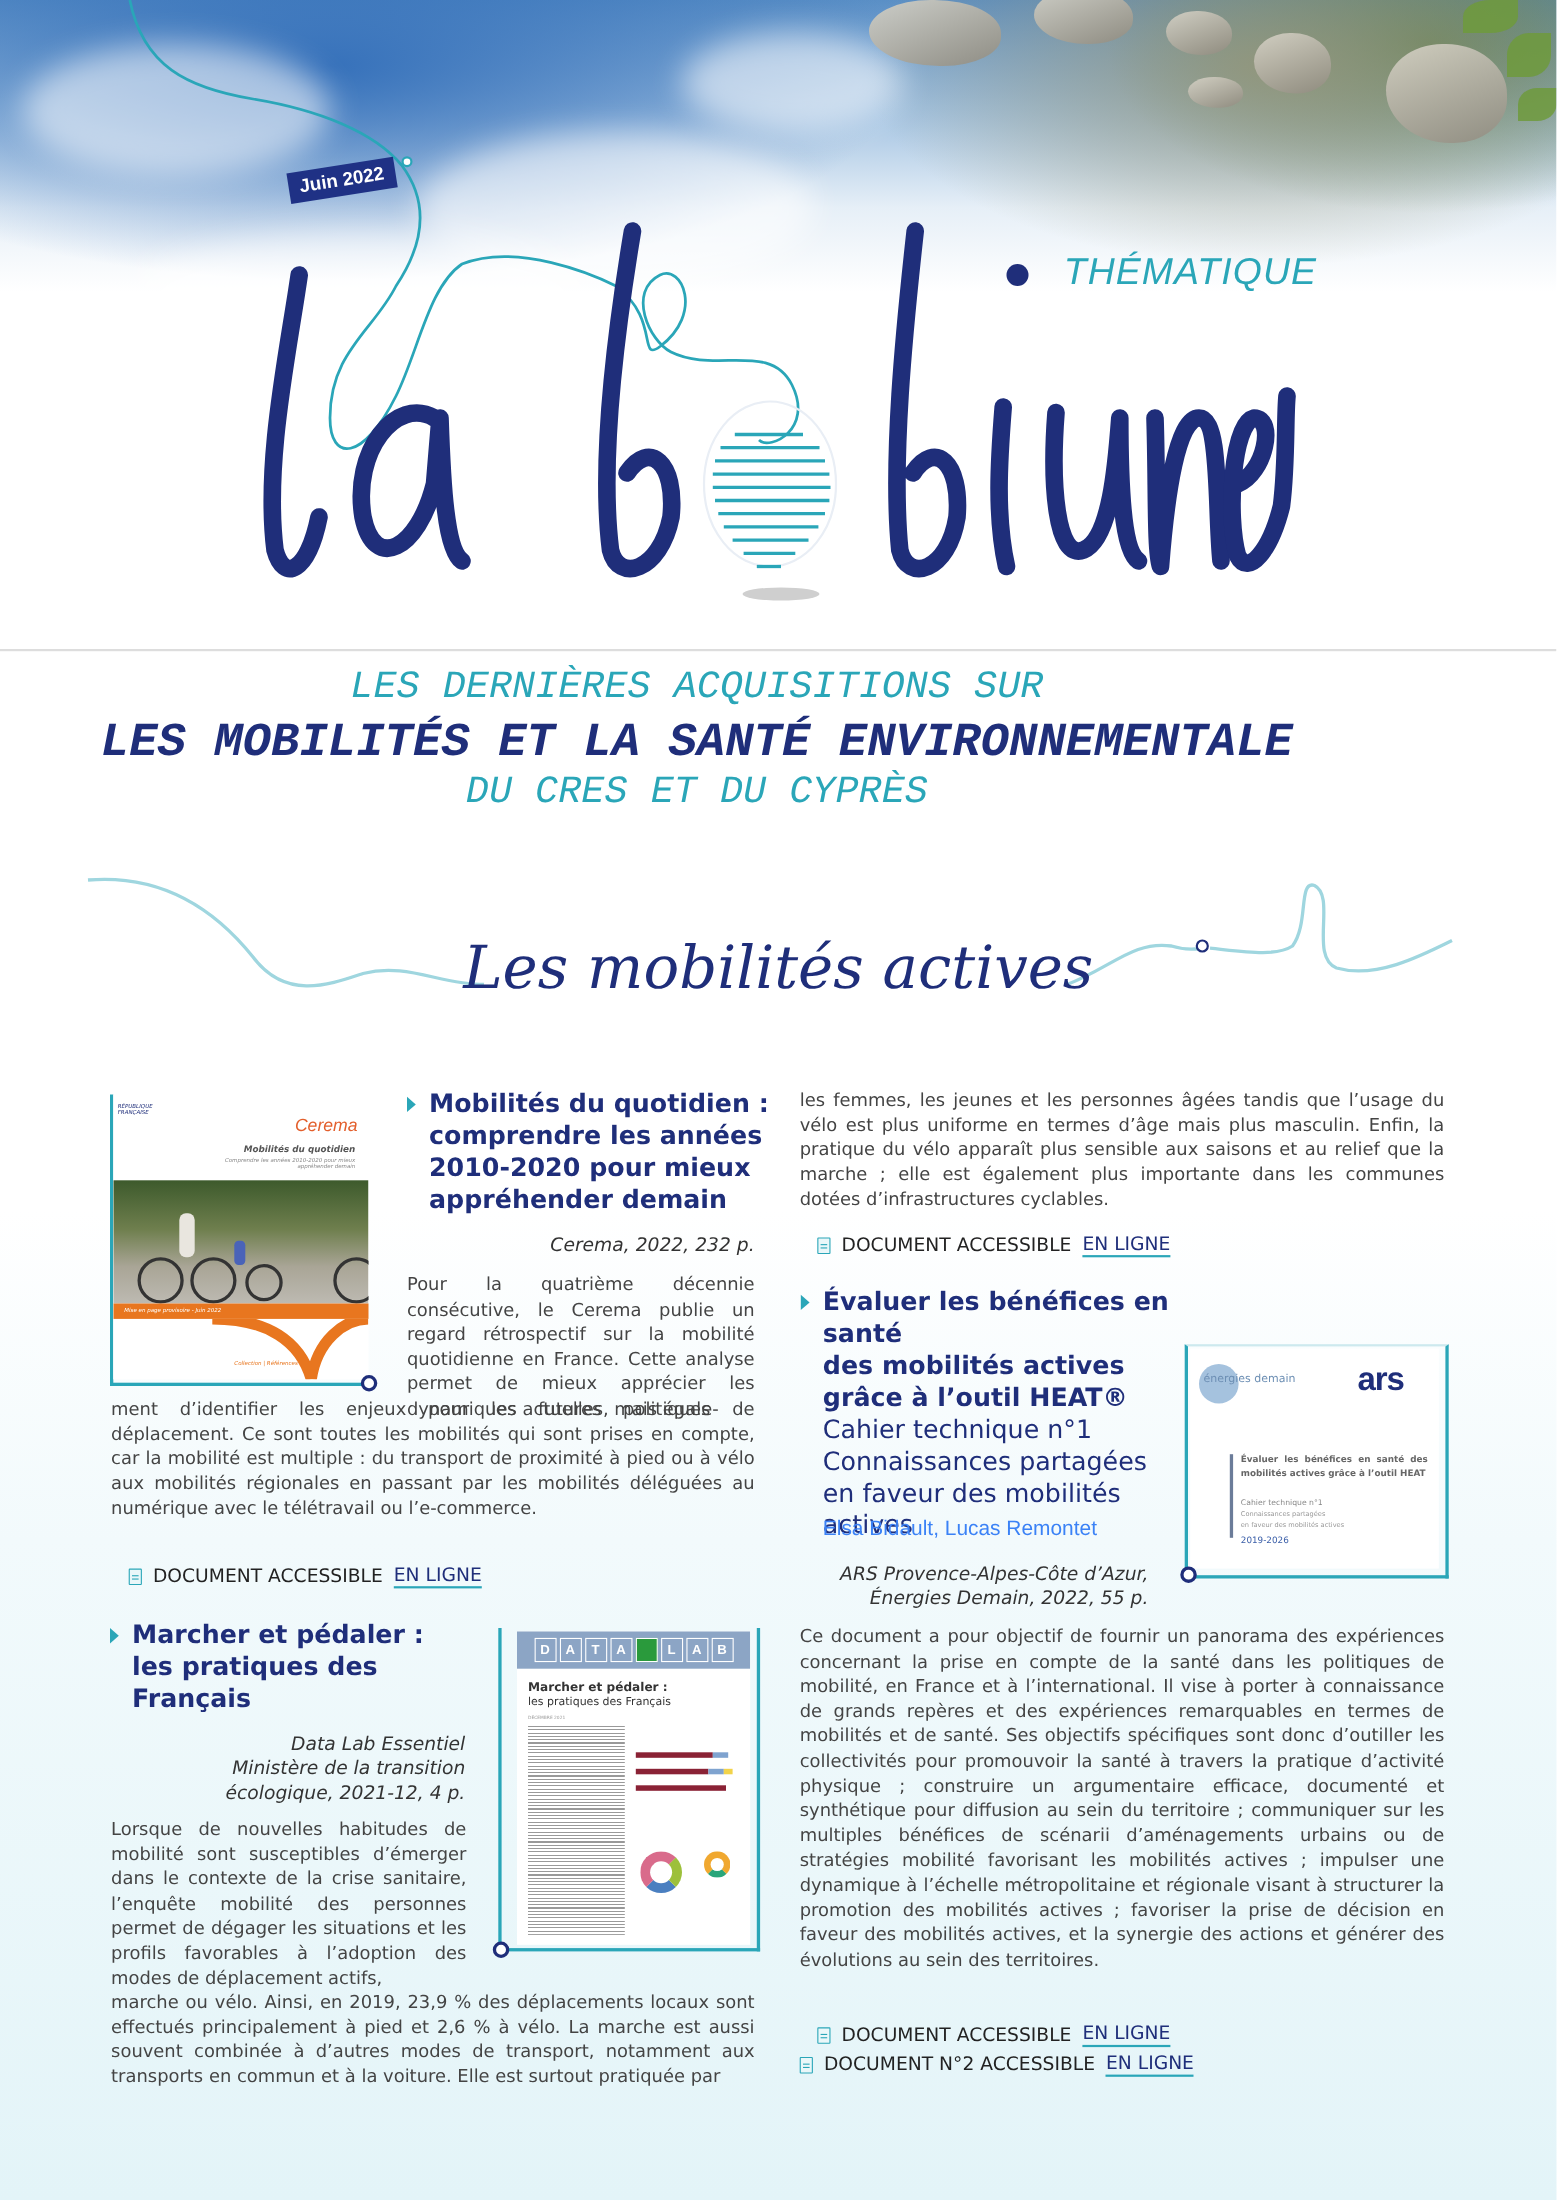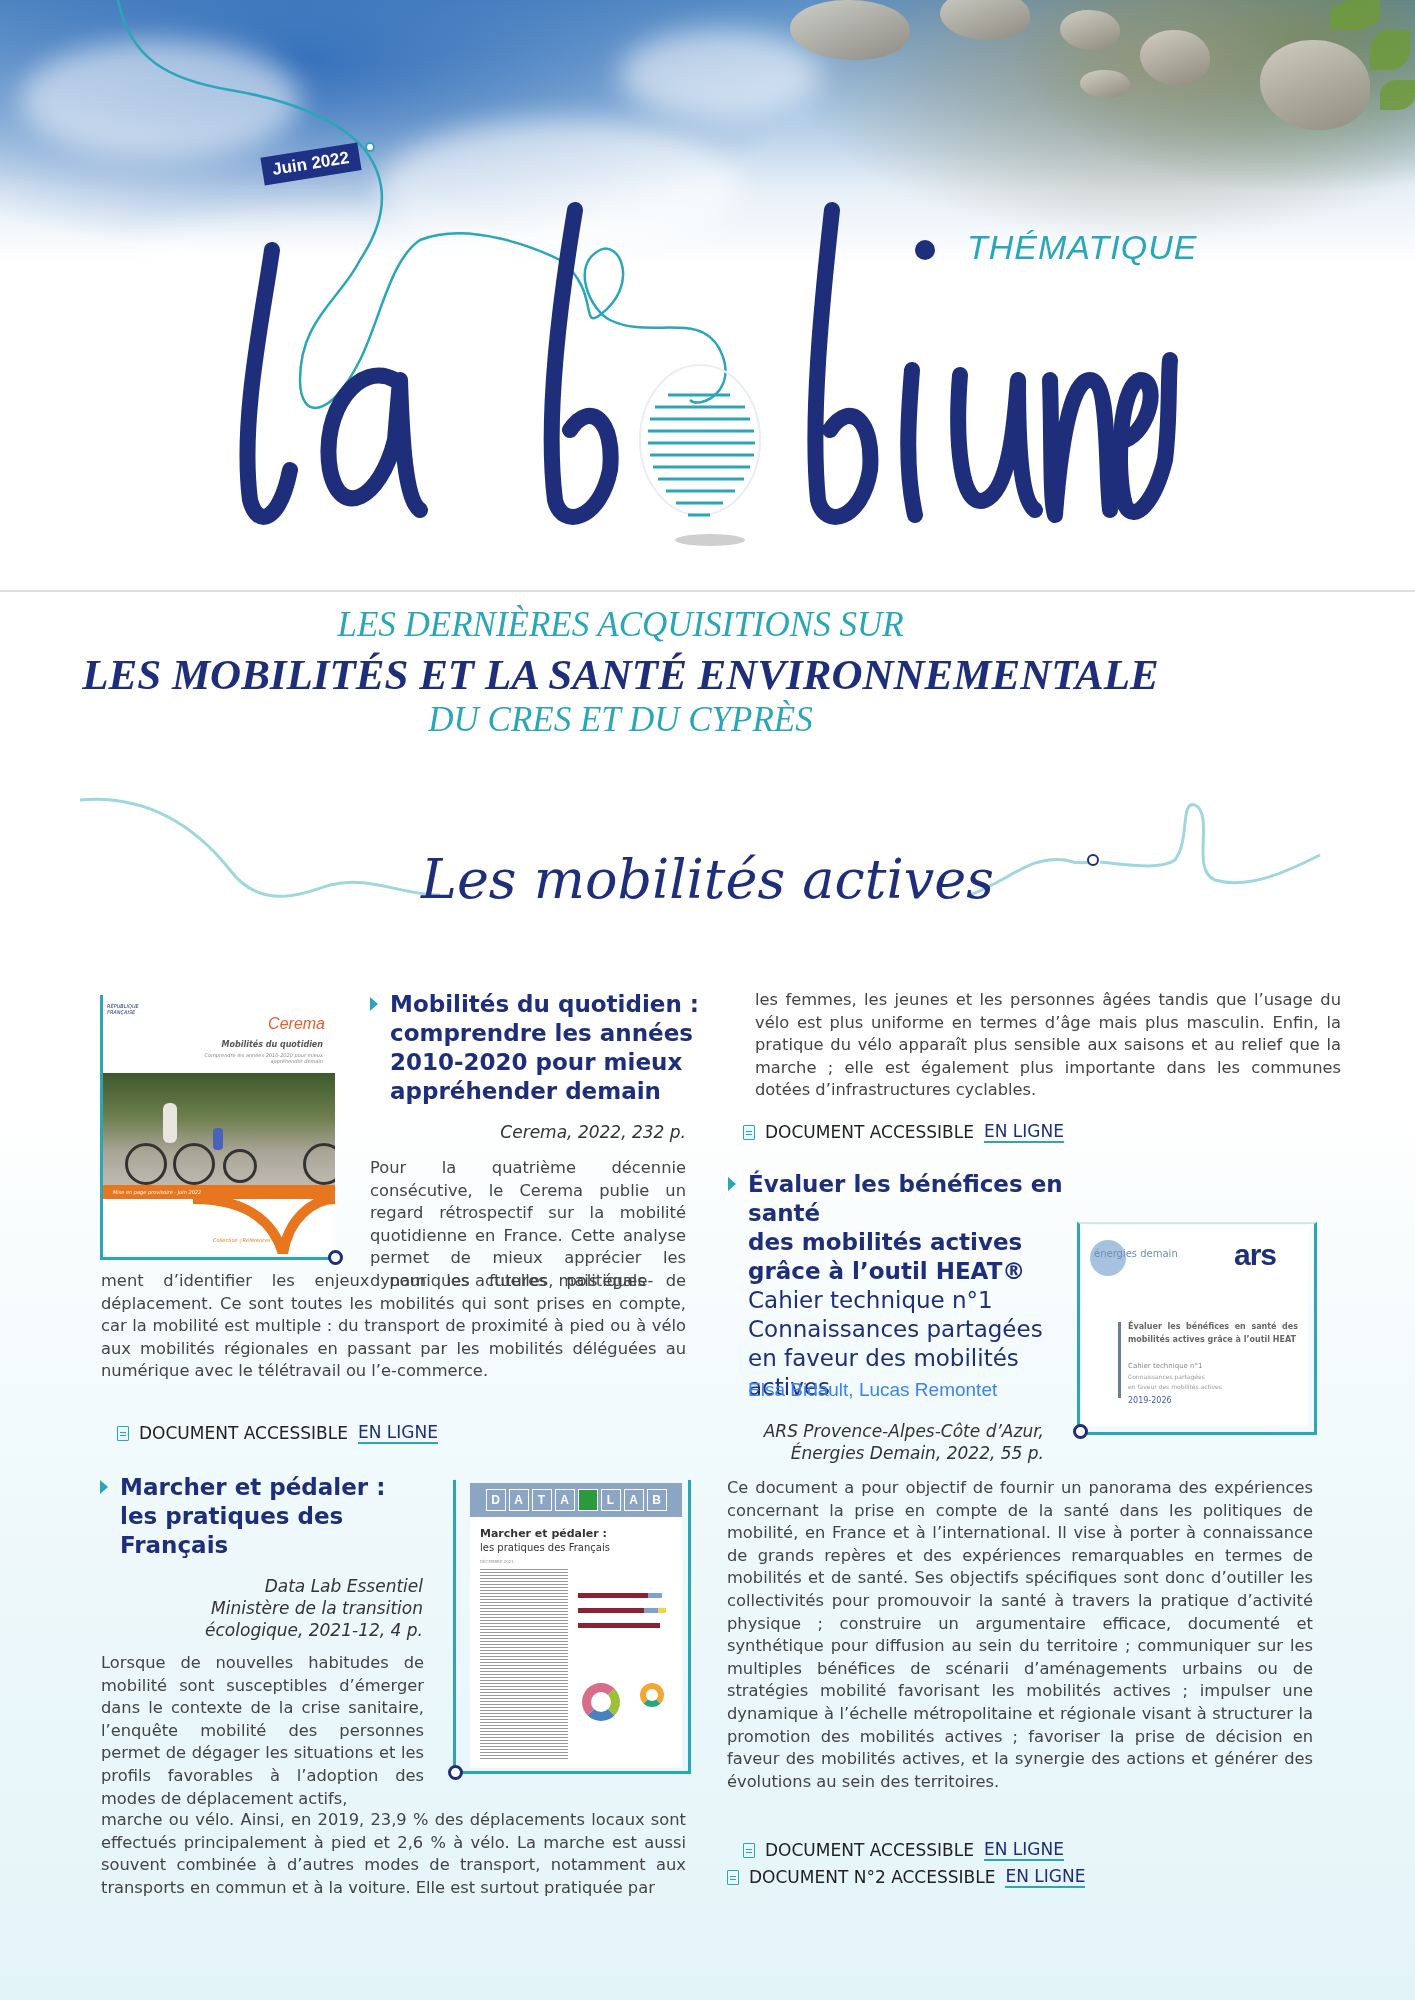--- a/index.html
+++ b/index.html
@@ -28,22 +28,22 @@
   }
   .logo-svg { position: absolute; left: 0; top: 0; }
   .thematique {
     position: absolute; left: 967px; top: 228px; font-family: "Liberation Sans", sans-serif;
     font-style: italic; font-size: 34px; color: #2aa6b8; letter-spacing: 1px;
   }
   .divider { position: absolute; left: 0; top: 590px; width: 1415px; height: 2px; background: #dddddd; }
 
   
   .sub1, .sub2, .sub3 {
-    position: absolute; left: 3px; width: 1235px; text-align: center;
-    font-family: Liberation Serif, serif; font-style: italic;
+    position: absolute; left: 16px; width: 1235px; text-align: center;
+    font-family: Liberation Mono, monospace; font-style: italic;
   }
   .sub1 { top: 605px; font-size: 35px; color: #2aa6b8; }
   .sub2 { top: 650px; font-size: 43px; color: #1f2e7a; font-weight: bold; }
   .sub3 { top: 700px; font-size: 35px; color: #2aa6b8; }
 
   .section-svg { position: absolute; left: 0; top: 780px; }
   .section-title {
     position: absolute; left: 0; width: 1415px; top: 848px; text-align: center;
     font-family: "DejaVu Serif", serif; font-style: italic; font-size: 54px; color: #1f2e7a;
   }
@@ -234,21 +234,21 @@
   <div style="position:absolute;left:178px;top:110px;width:14px;height:5px;background:#7fa3cf;"></div>
   <div style="position:absolute;left:108px;top:125px;width:66px;height:5px;background:#8a2235;"></div>
   <div style="position:absolute;left:174px;top:125px;width:14px;height:5px;background:#7fa3cf;"></div>
   <div style="position:absolute;left:188px;top:125px;width:8px;height:5px;background:#f2d34a;"></div>
   <div style="position:absolute;left:108px;top:140px;width:82px;height:5px;background:#8a2235;"></div>
   <div style="position:absolute;left:112px;top:200px;width:38px;height:38px;border-radius:50%;border:9px solid #d96b8b;border-right-color:#9dc03b;border-bottom-color:#4a7fc0;box-sizing:border-box;"></div>
   <div style="position:absolute;left:170px;top:200px;width:24px;height:24px;border-radius:50%;border:6px solid #f0a830;border-bottom-color:#2aa67a;box-sizing:border-box;"></div>
 </div>
 <div class="cover-dot" style="left:448px;top:1765px;"></div>
 
-<p class="body-text" style="left:727px;top:989px;width:586px;margin-left:28px;">les femmes, les jeunes et les personnes âgées tandis que l’usage du vélo est plus uniforme en termes d’âge mais plus masculin. Enfin, la pratique du vélo apparaît plus sensible aux saisons et au relief que la marche ; elle est également plus importante dans les communes dotées d’infrastructures cyclables.</p>
+<p class="body-text" style="left:727px;top:989px;width:586px;">les femmes, les jeunes et les personnes âgées tandis que l’usage du vélo est plus uniforme en termes d’âge mais plus masculin. Enfin, la pratique du vélo apparaît plus sensible aux saisons et au relief que la marche ; elle est également plus importante dans les communes dotées d’infrastructures cyclables.</p>
 <div class="doc-link" style="left:743px;top:1121px;">
   <span class="doc-icon"></span>
   <span>DOCUMENT ACCESSIBLE</span>
   <a href="#">EN LIGNE</a>
 </div>
 
 <div class="art-title" style="left:748px;top:1170px;width:360px;">
   <span class="bullet"></span>
   <div>Évaluer les bénéfices en santé</div>
   <div>des mobilités actives</div>

